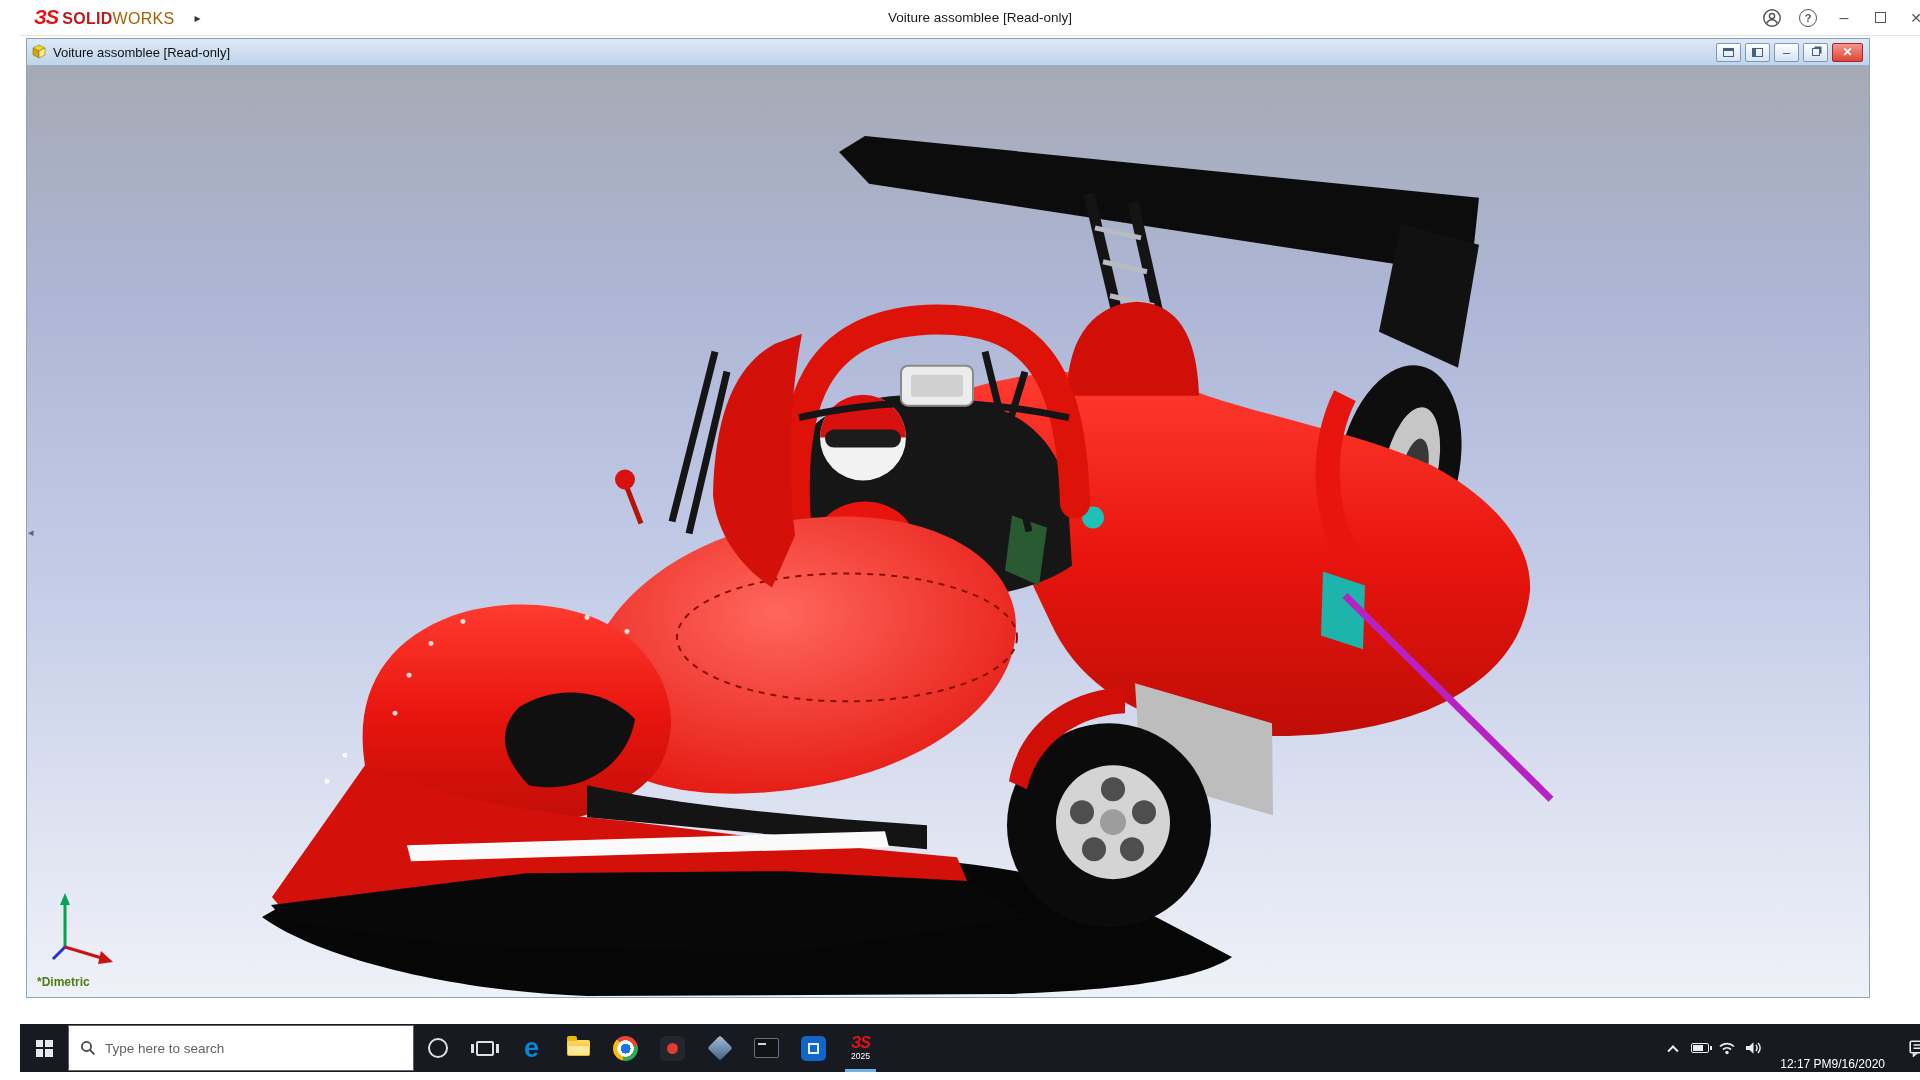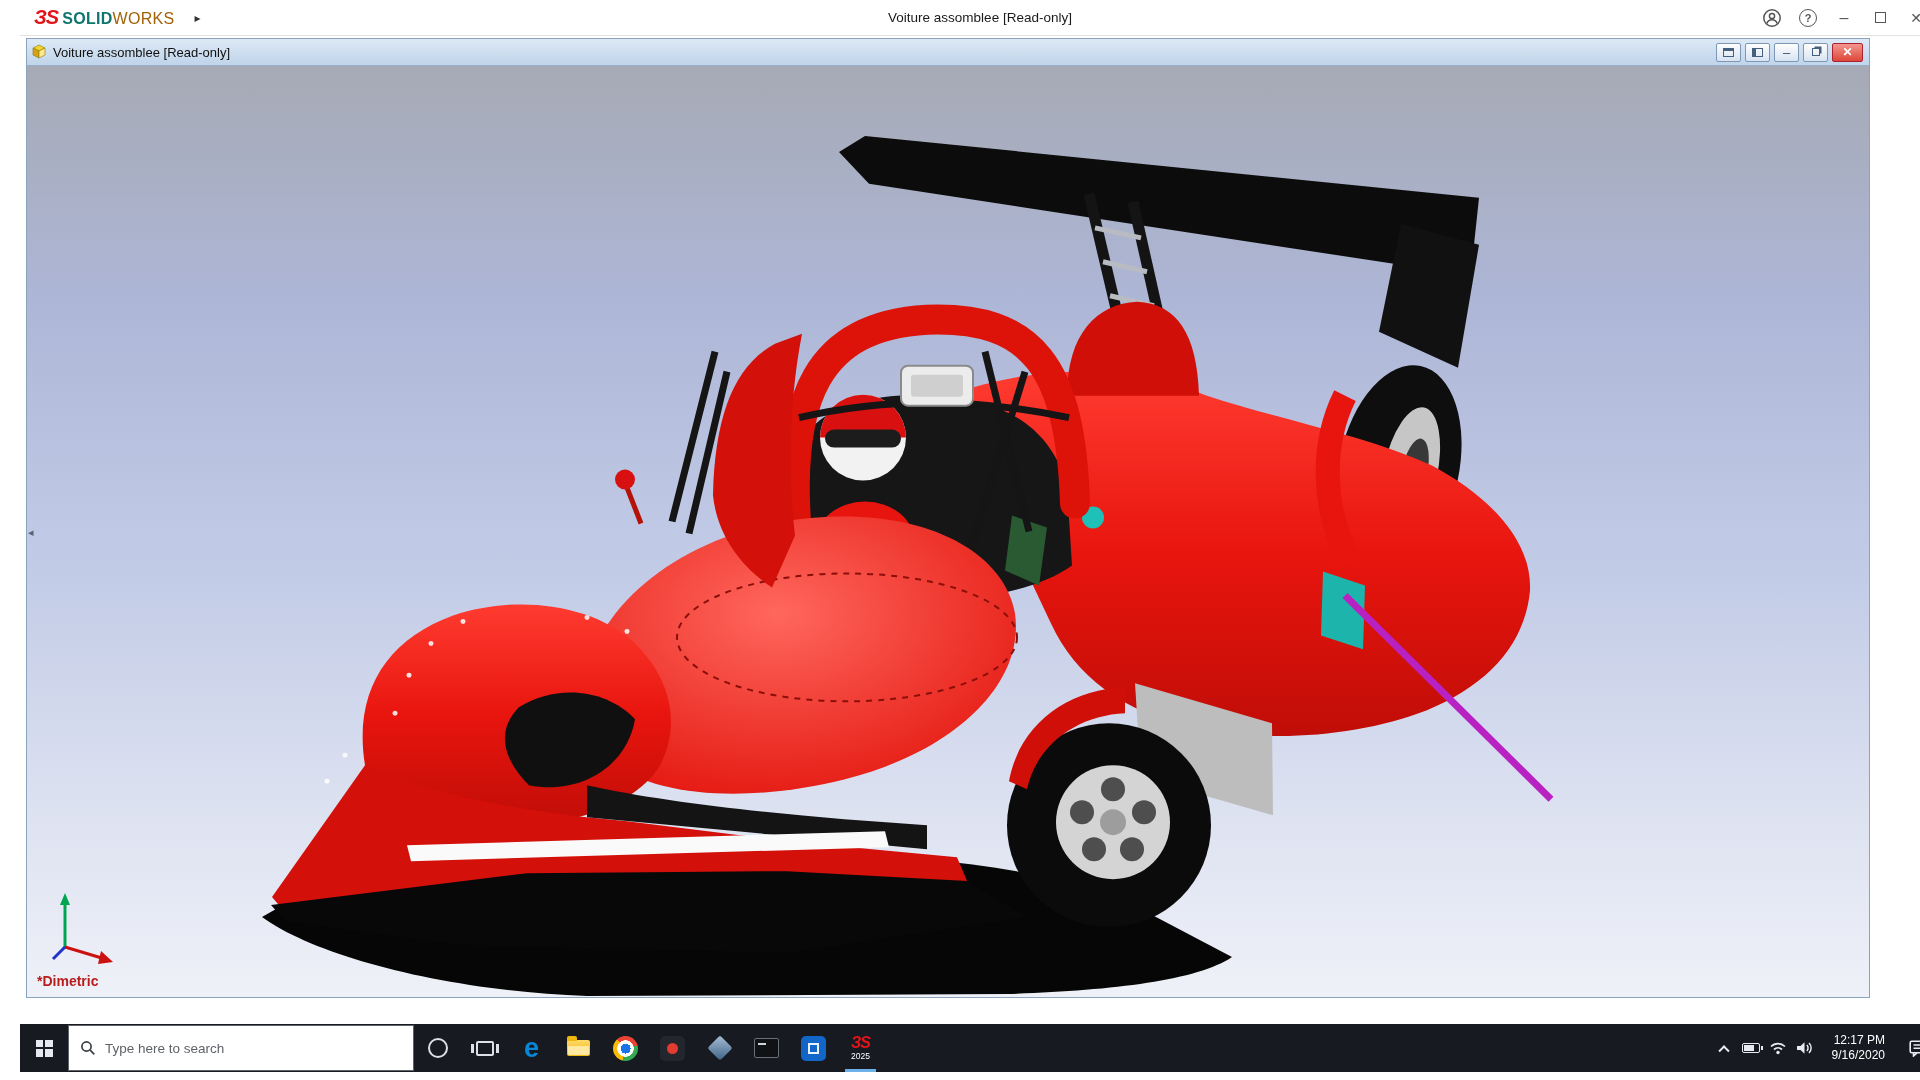--- a/index.html
+++ b/index.html
@@ -5,21 +5,21 @@
   * { margin:0; padding:0; box-sizing:border-box; }
   html,body { background:#fff; }
   body { font-family:"Liberation Sans", sans-serif; }
   .screen { position:relative; width:1920px; height:1080px; overflow:hidden; background:#fff;margin-left:20px; }
 
   
   .app-titlebar { position:absolute; top:0; left:0; width:1920px; height:36px; background:#fff;
     border-bottom:1px solid #e2e2e2; display:flex; align-items:center; z-index:5; }
   .logo { display:flex; align-items:baseline; margin-left:14px; white-space:nowrap; }
   .logo-mark { color:#e21319; font-weight:800; font-style:italic; font-size:20px; letter-spacing:-1px; margin-right:4px; }
-  .logo-solid { color:#0f766e; font-weight:700; font-size:16px; letter-spacing:.3px; }
+  .logo-solid { color:#b91c1c; font-weight:700; font-size:16px; letter-spacing:.3px; }
   .logo-works { color:#a16207; font-weight:400; font-size:16px; letter-spacing:.3px; }
   .menu-expand { margin-left:20px; font-size:12px; color:#333; cursor:default; }
   .app-title { position:absolute; left:50%; transform:translateX(-50%); font-size:13.5px; color:#1a1a1a; }
   .app-controls { margin-left:auto; display:flex; align-items:center; height:100%; margin-right:6px; }
   .ctl { width:36px; height:100%; display:flex; align-items:center; justify-content:center; color:#555; }
   .help-circle { width:18px; height:18px; border:1.5px solid #555; border-radius:50%; display:flex;
     align-items:center; justify-content:center; font-size:11px; font-weight:700; color:#555; }
   .glyph-min { font-size:16px; line-height:1; }
   .restore-box { width:11px; height:11px; border:1.4px solid #555; }
   .glyph-close { font-size:14px; }
@@ -36,21 +36,21 @@
   .dbtn .mini-win { width:11px; height:9px; border:1.3px solid #44607d; border-top-width:3px; }
   .dbtn .mini-win2 { width:11px; height:9px; border:1.3px solid #44607d; border-left-width:4px; }
   .dbtn .glyph-min { font-size:13px; color:#34506d; }
   .dbtn .restore-sm { width:8px; height:8px; border:1.3px solid #44607d; box-shadow:2px -2px 0 -0.5px #44607d; }
   .dbtn-close { width:31px; background:linear-gradient(#f2978d,#dd4638); border-color:#a23; color:#fff;
     font-weight:700; font-size:12px; }
 
   
   .viewport { position:absolute; top:27px; left:0; right:0; bottom:0; overflow:hidden; }
   .scene { position:absolute; inset:0; width:100%; height:100%; display:block; }
-  .view-label { position:absolute; left:10px; bottom:8px; font-size:14px; font-weight:700; color:#b91c1c; }
+  .view-label { position:absolute; left:10px; bottom:8px; font-size:12px; font-weight:700; color:#4d7c0f; }
   .collapse-arrow { position:absolute; left:1px; top:50%; transform:translateY(-50%); font-size:11px; color:#5a6472; }
 
   
   .taskbar { position:absolute; left:0; bottom:8px; width:1920px; height:48px; background:var(--taskbar-bg,#171a21);
     display:flex; align-items:stretch; z-index:6; }
   .tb-start { width:48px; display:flex; align-items:center; justify-content:center; }
   .win-logo { width:17px; height:17px; display:grid; grid-template-columns:1fr 1fr; grid-template-rows:1fr 1fr; gap:2px; }
   .win-logo span { background:#e6e9ee; }
   .tb-search { width:346px; margin:1px 0; background:#fff; border:1px solid #5f6368; display:flex;
     align-items:center; gap:9px; padding:0 11px; }
@@ -80,21 +80,21 @@
   .sw-mark { color:#e21319; font-weight:800; font-style:italic; font-size:16px; letter-spacing:-1px; }
   .sw-badge { color:#fff; font-size:8.5px; margin-top:1px; }
   .active-bar { position:absolute; bottom:0; left:8px; right:8px; height:3px; background:#6cb2e8; }
   .tb-spacer { flex:1; }
   .tb-tray { display:flex; align-items:center; padding-right:2px; }
   .tray-btn { width:27px; height:40px; display:flex; align-items:center; justify-content:center; }
   .caret-up { width:8px; height:8px; border-left:2px solid #e8ebf0; border-top:2px solid #e8ebf0; transform:rotate(45deg) translate(2px,2px); }
   .battery { width:18px; height:10px; border:1.6px solid #e8ebf0; border-radius:2px; position:relative; }
   .battery::after { content:""; position:absolute; right:-4px; top:2px; width:2px; height:4px; background:#e8ebf0; }
   .battery::before { content:""; position:absolute; left:1px; top:1px; bottom:1px; width:10px; background:#e8ebf0; }
-  .tb-clock { display:flex; flex-direction:column; align-items:flex-end; justify-content:center; color:#fff;
+  .tb-clock { display:flex; flex-direction:row; align-items:flex-end; justify-content:center; color:#fff;
     font-size:12px; line-height:15px; padding:0 11px; }
   .tb-action { width:44px; display:flex; align-items:center; justify-content:center; }
   .tray-svg { display:block; }
 </style>
 </head>
 <body>
 
 <div class="screen">
 
   <header class="app-titlebar">

